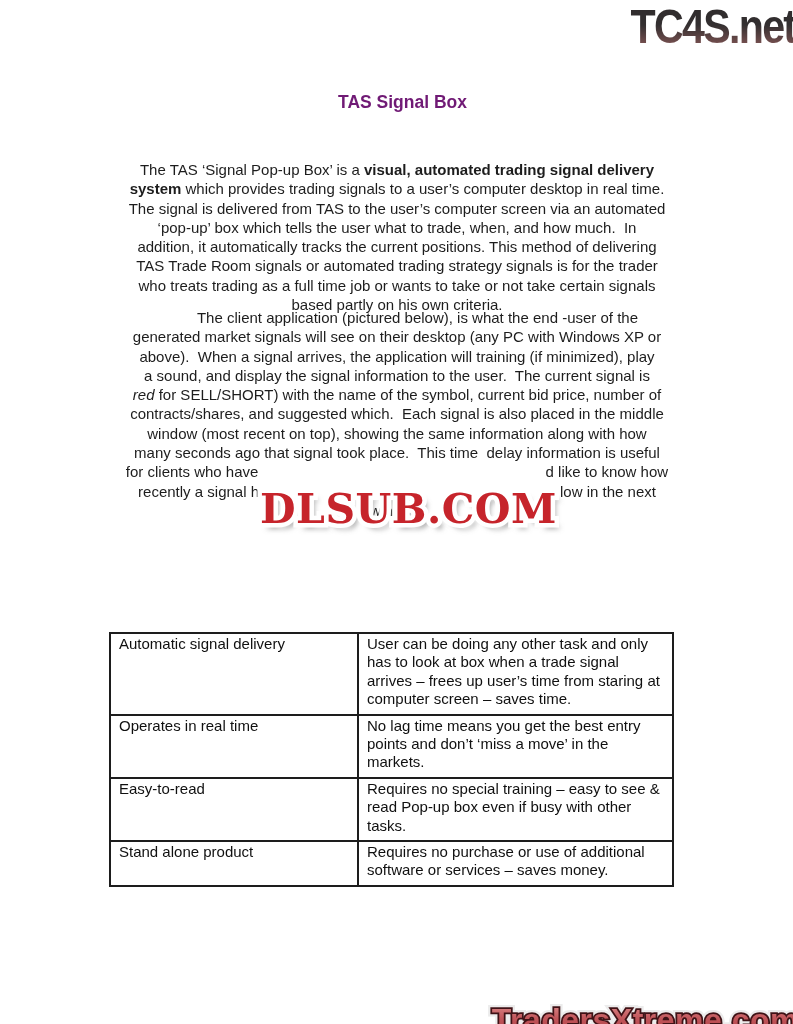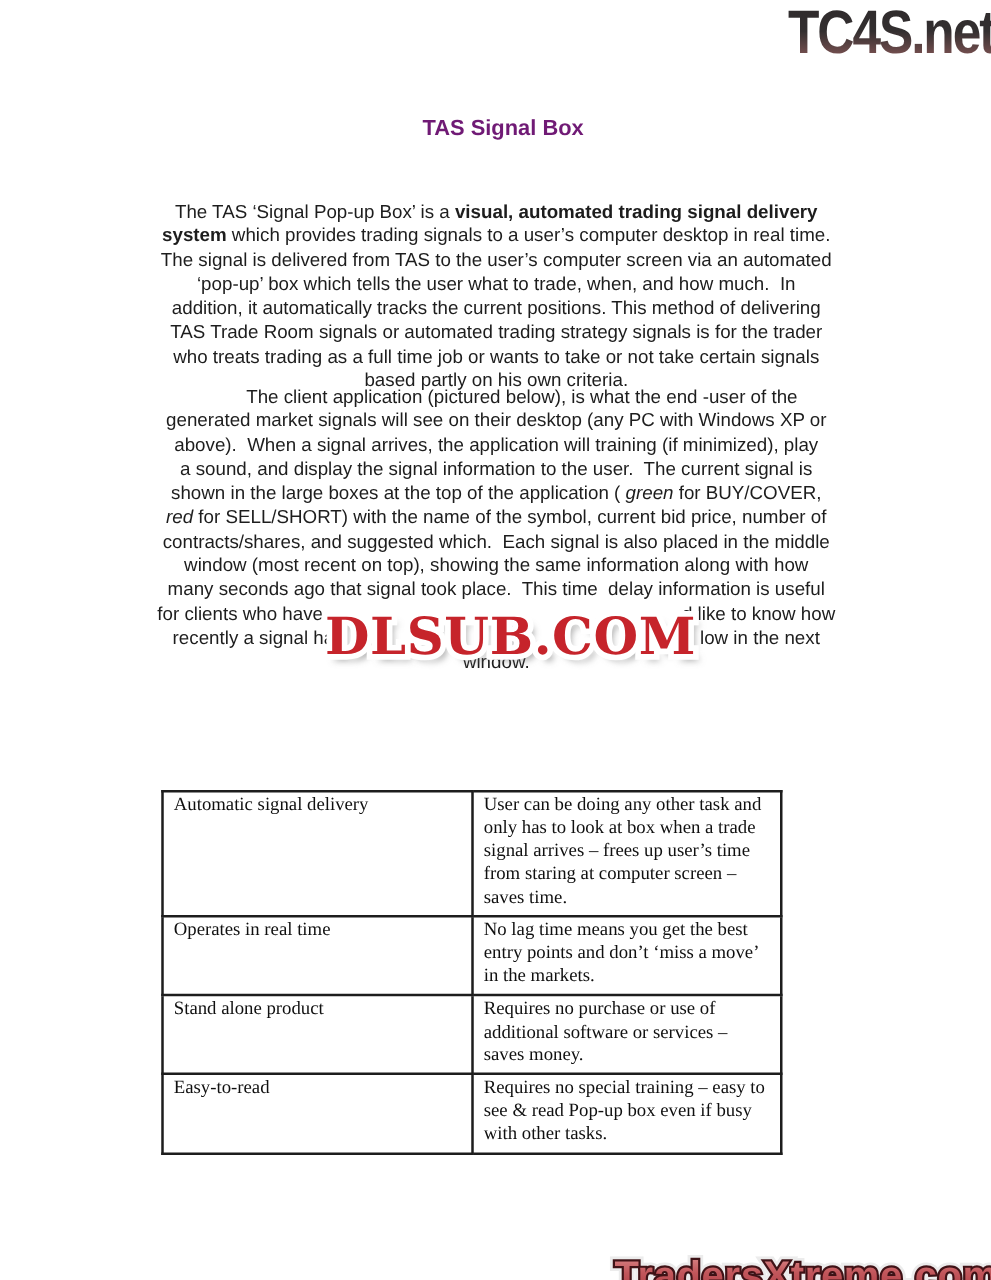--- a/index.html
+++ b/index.html
@@ -40,23 +40,23 @@
   }
   .wm-stroke {
     position:absolute; left:0; top:0;
     -webkit-text-stroke:9px #ffffff; color:#ffffff;
     text-shadow:5px 6px 5px rgba(110,110,110,0.55);
   }
   .wm-fill { position:relative; color:#c6242b; }
 
   
   .features {
-    position:absolute; left:109px; top:632px; width:497px;
-    border-collapse:collapse; font-family:Liberation Serif, serif;
-    font-size:15px; line-height:18.4px; color:#101010;margin-left:20px;
+    position:absolute; left:109px; top:632px; width:565px;
+    border-collapse:collapse; font-family:Liberation Sans, sans-serif;
+    font-size:15px; line-height:18.4px; color:#101010;
   }
   .features td { border:2px solid #1d1d1d; vertical-align:top; padding:1px 8px 5px 8px; }
   .features td.feat { width:230px; }
 
   
   .txtreme {
     position:absolute; top:1004px; right:6px; line-height:1;
     font-family:"Liberation Sans", sans-serif; font-weight:bold; font-size:32px; letter-spacing:0.5px;
   }
   .tx-outer { position:absolute; left:0; top:0; -webkit-text-stroke:8px #ececec; color:#ececec; text-shadow:0 0 3px #e0e0e0; }
@@ -87,21 +87,20 @@
       <div class="tline"><span>addition, it automatically tracks the current positions. This method of delivering</span></div>
       <div class="tline"><span>TAS Trade Room signals or automated trading strategy signals is for the trader</span></div>
       <div class="tline"><span>who treats trading as a full time job or wants to take or not take certain signals</span></div>
       <div class="tline"><span>based partly on his own criteria.</span></div>
     </div>
   <div class="bodytext para2">
       <div class="tline"><span class="gap" style="width: 41px;"></span><span>The client application (pictured below), is what the end -user of the</span></div>
       <div class="tline"><span>generated market signals will see on their desktop (any PC with Windows XP or</span></div>
       <div class="tline"><span>above).  When a signal arrives, the application will training (if minimized), play</span></div>
       <div class="tline"><span>a sound, and display the signal information to the user.  The current signal is</span></div>
-      <div class="tline"><span>shown in the large boxes at the top of the application ( </span><span class="i">green</span><span> for BUY/COVER,</span></div>
       <div class="tline"><span class="i">red</span><span> for SELL/SHORT) with the name of the symbol, current bid price, number of</span></div>
       <div class="tline"><span>contracts/shares, and suggested which.  Each signal is also placed in the middle</span></div>
       <div class="tline"><span>window (most recent on top), showing the same information along with how</span></div>
       <div class="tline"><span>many seconds ago that signal took place.  This time  delay information is useful</span></div>
       <div class="tline"><span>for clients who have </span><span class="gap" style="width: 283px;"></span><span>d like to know how</span></div>
       <div class="tline"><span>recently a signal has </span><span class="gap" style="width: 281px;"></span><span>low in the next</span></div>
       <div class="tline"><span>window.</span></div>
     </div>
 
   <div class="watermark">
@@ -113,26 +112,26 @@
     <tbody>
       <tr>
         <td class="feat">Automatic signal delivery</td>
         <td class="ben">User can be doing any other task and only has to look at box when a trade signal arrives – frees up user’s time from staring at computer screen – saves time.</td>
       </tr>
       <tr>
         <td class="feat">Operates in real time</td>
         <td class="ben">No lag time means you get the best entry points and don’t ‘miss a move’ in the markets.</td>
       </tr>
       <tr>
+        <td class="feat">Easy-to-read</td>
+        <td class="ben">Requires no special training – easy to see &amp; read Pop-up box even if busy with other tasks.</td>
+      </tr>
+      <tr>
         <td class="feat">Stand alone product</td>
         <td class="ben">Requires no purchase or use of additional software or services – saves money.</td>
-      </tr>
-      <tr>
-        <td class="feat">Easy-to-read</td>
-        <td class="ben">Requires no special training – easy to see &amp; read Pop-up box even if busy with other tasks.</td>
       </tr>
     </tbody>
   </table>
 
   <div class="txtreme">
     <span class="tx-outer">TradersXtreme.com</span>
     <span class="tx-mid">TradersXtreme.com</span>
     <span class="tx-fill">TradersXtreme.com</span>
   </div>
 

